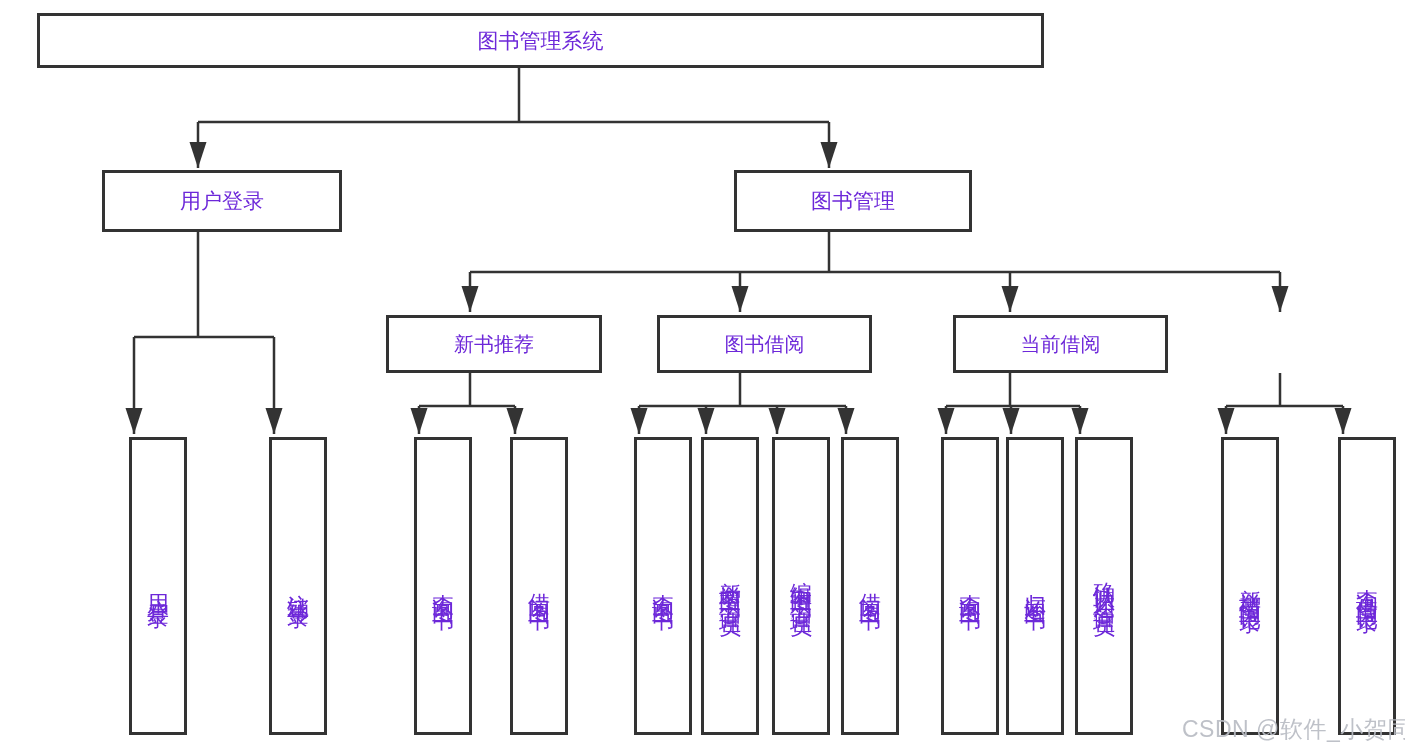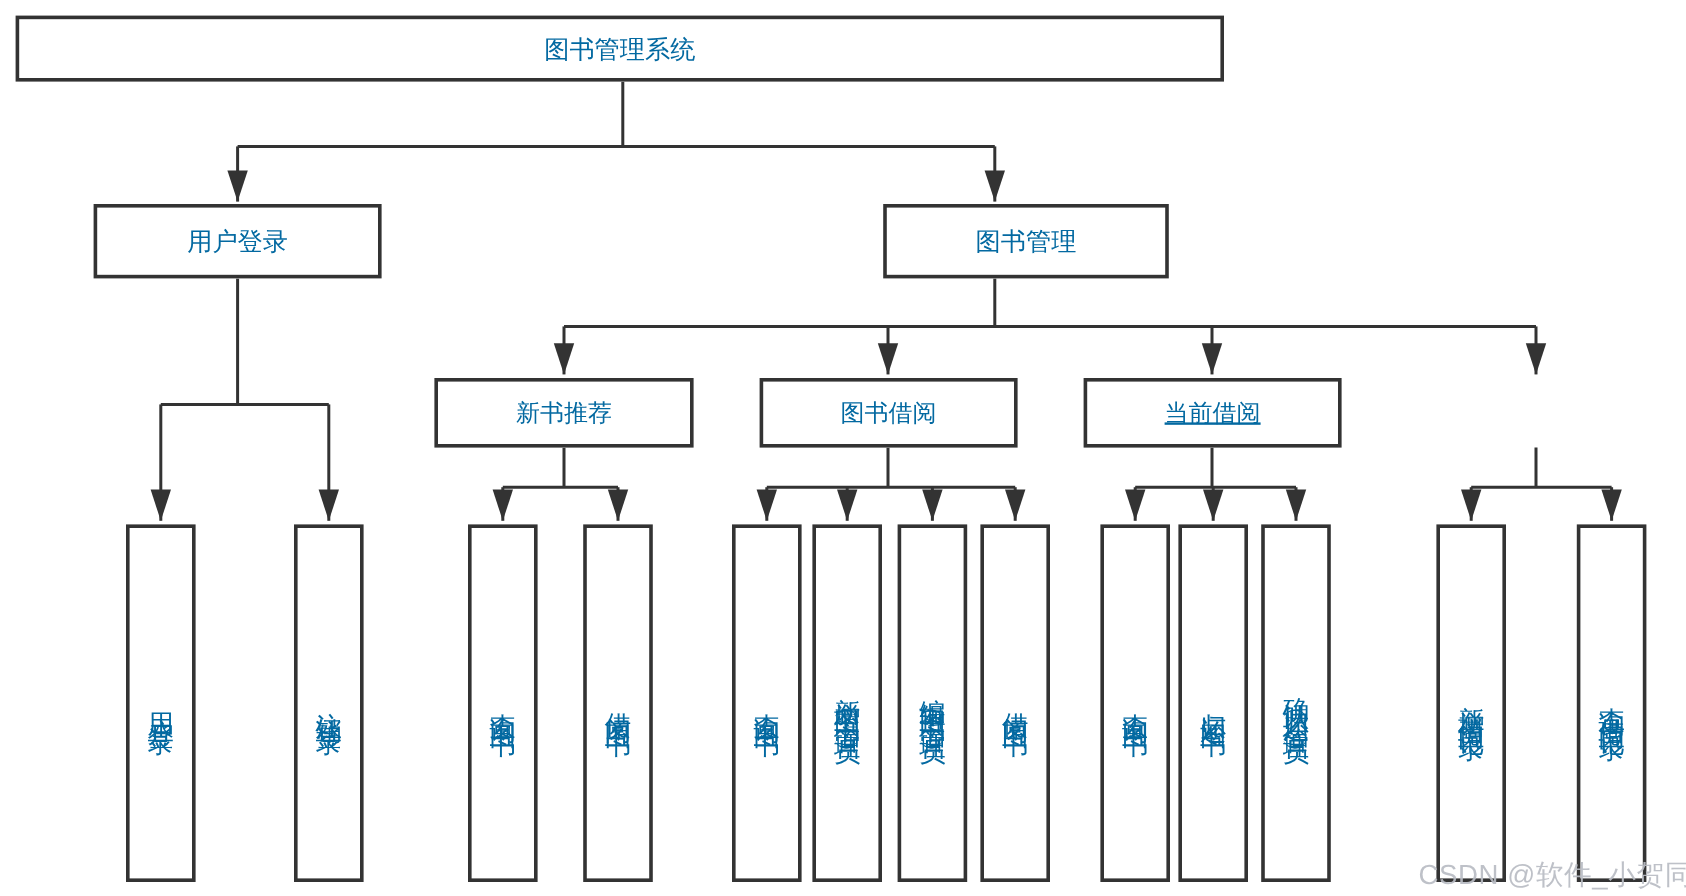--- a/index.html
+++ b/index.html
@@ -10,26 +10,27 @@
     background: #ffffff;
     font-family: "Liberation Sans", sans-serif;
     overflow: hidden;
   }
   .connectors { position: absolute; left: 0; top: 0; z-index: 0; }
   .node {
     position: absolute;
     box-sizing: border-box;
     background: #ffffff;
     border: 3px solid #333333;
-    color: #0369a1;
+    color: #6d28d9;
     display: flex;
     align-items: center;
     justify-content: center;
     z-index: 1;
     text-align: center;
+    margin-left: 24px;
   }
   .root-node  { left: 13px;  top: 13px;  width: 1007px; height: 55px; font-size: 21px; }
   .l2 { top: 170px; height: 62px; font-size: 21px; }
   .l3 { top: 315px; height: 58px; font-size: 20px; }
   .leaf {
     top: 437px;
     width: 58px;
     height: 298px;
     writing-mode: vertical-rl;
     text-orientation: mixed;
@@ -89,25 +90,25 @@
       <line x1="1011" y1="406" x2="1011" y2="434"></line>
       <line x1="1080" y1="406" x2="1080" y2="434"></line>
       <line x1="1226" y1="406" x2="1226" y2="434"></line>
       <line x1="1343" y1="406" x2="1343" y2="434"></line>
     </g>
   </svg>
 
   <div class="node root-node">图书管理系统</div>
 
   <div class="node l2" style="left:78px; width:240px;">用户登录</div>
-  <div class="node l2" style="left:736px; width:238px;">图书管理</div>
+  <div class="node l2" style="left:710px; width:238px;">图书管理</div>
 
   <div class="node l3" style="left:633px; width:215px;">图书借阅</div>
   <div class="node l3" style="left:362px; width:216px;">新书推荐</div>
-  <div class="node l3" style="left:903px; width:215px;text-decoration:underline;">当前借阅</div>
+  <div class="node l3" style="left:929px; width:215px;">当前借阅</div>
 
   <div class="node leaf" style="left:105px;">用户登录</div>
   <div class="node leaf" style="left:245px;">注销登录</div>
   <div class="node leaf" style="left:390px;">查询图书</div>
   <div class="node leaf" style="left:486px;">借阅图书</div>
   <div class="node leaf" style="left:610px;">查询图书</div>
   <div class="node leaf" style="left:677px;">新增图书（管理员）</div>
   <div class="node leaf" style="left:748px;">编辑图书（管理员）</div>
   <div class="node leaf" style="left:817px;">借阅图书</div>
   <div class="node leaf" style="left:917px;">查询图书</div>

